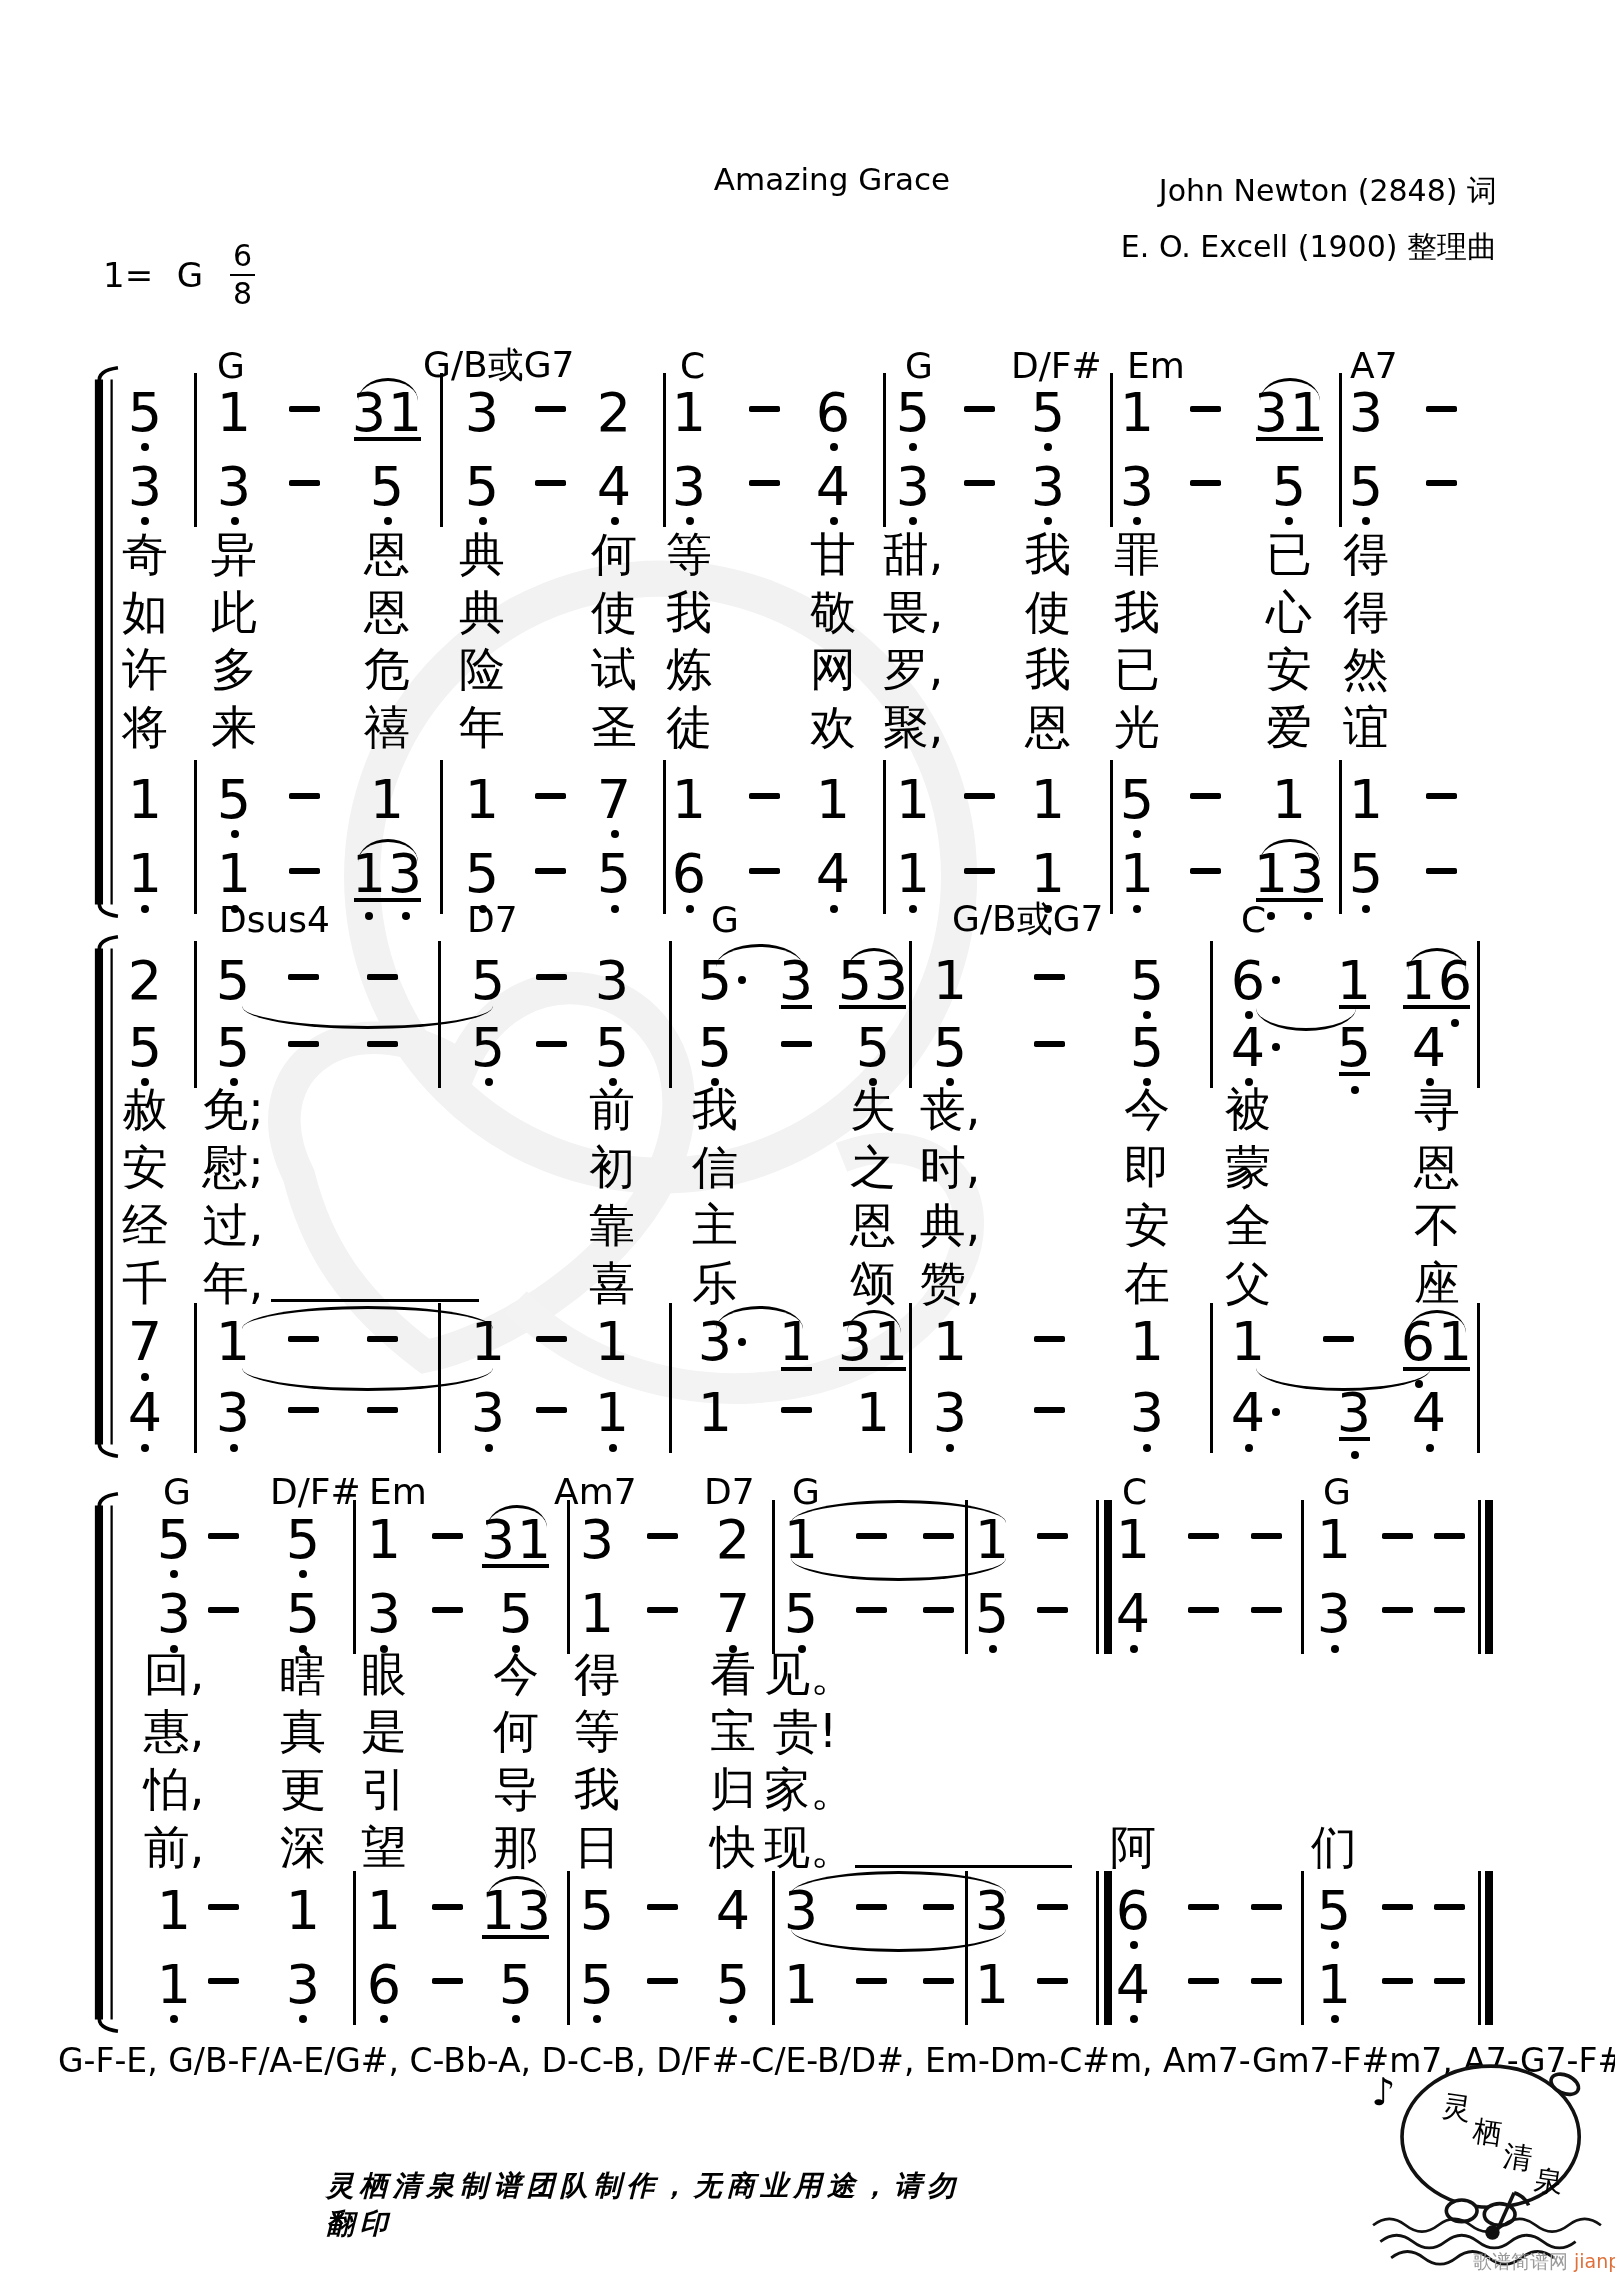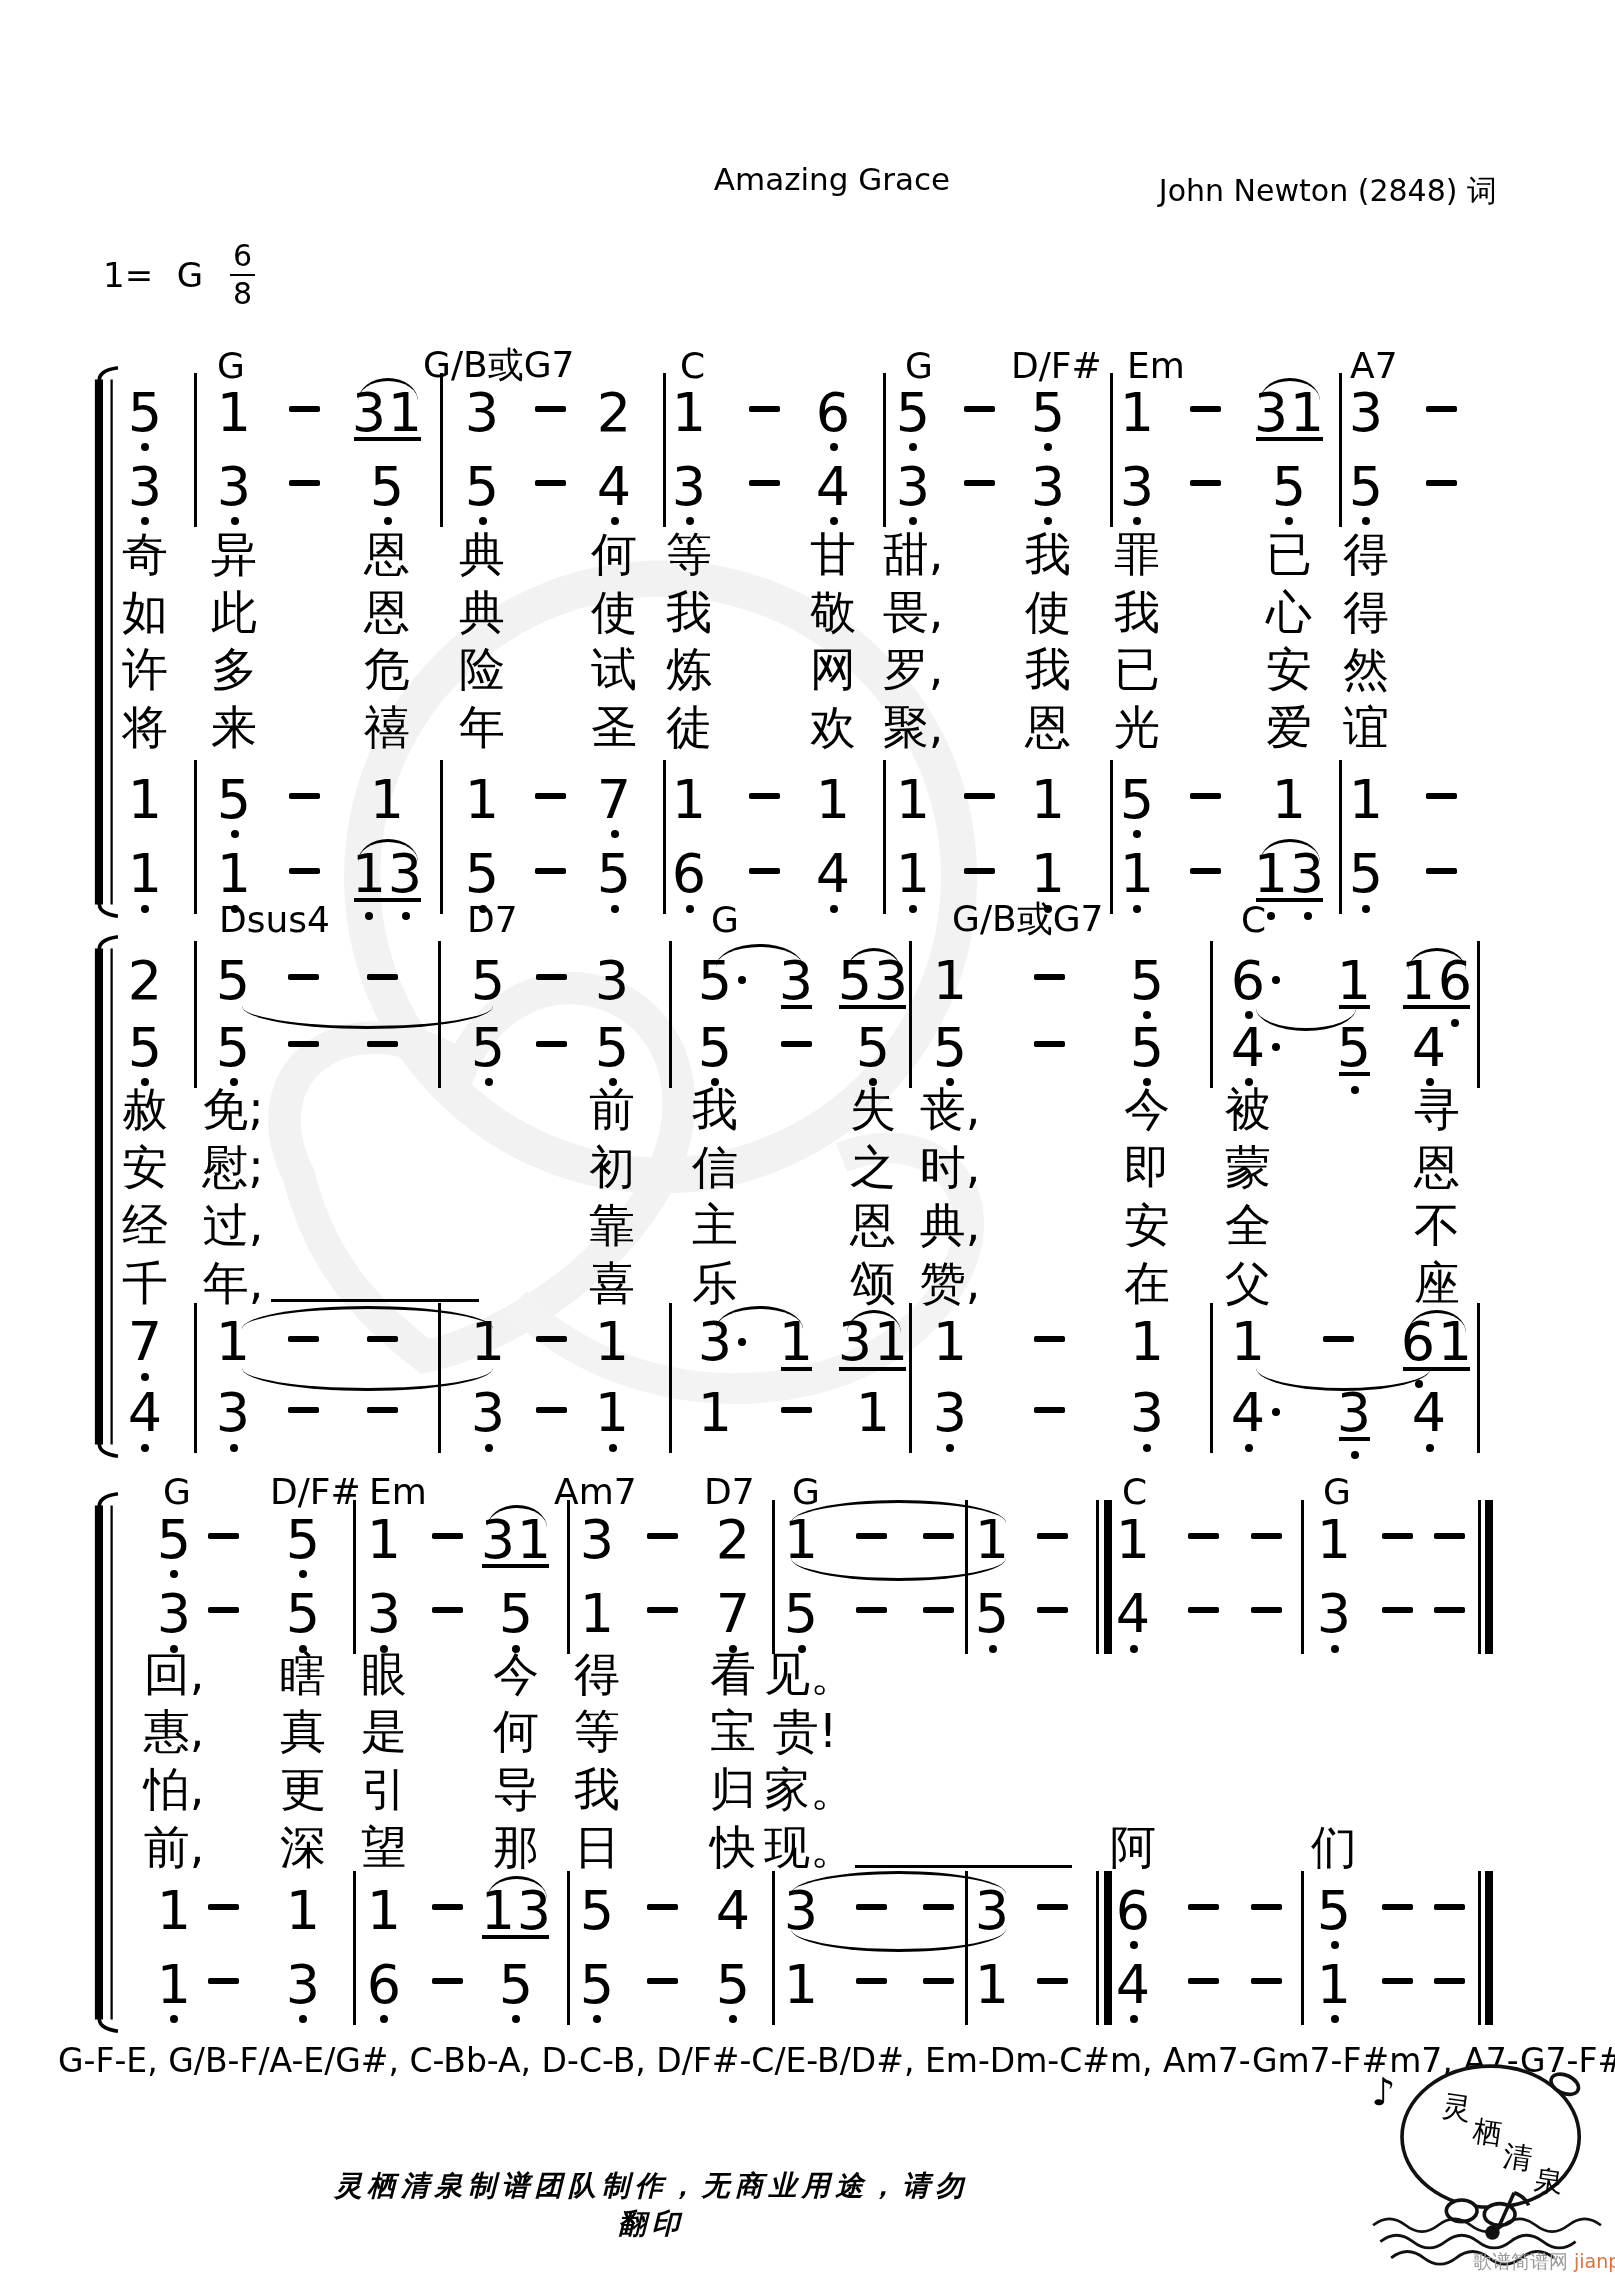--- a/index.html
+++ b/index.html
@@ -22,21 +22,21 @@
   .dash{position:absolute;width:31px;height:6.3px;background:#000;border-radius:1.8px;}
   .bar{position:absolute;width:2.7px;height:80px;background:#000;}
   .barthick{position:absolute;width:8.1px;height:80px;background:#000;}
   .dot{position:absolute;width:8.1px;height:8.1px;border-radius:50%;background:#000;}
   .ul{position:absolute;height:3.6px;background:#000;}
   .tie{position:absolute;height:20px;}
   .tie.f{border-top:3.6px solid #000;border-radius:50% 50% 0 0 / 100% 100% 0 0;}
   .tie.s{border-bottom:3.6px solid #000;border-radius:0 0 50% 50% / 0 0 100% 100%;}
   .ext{position:absolute;height:2.7px;background:#000;}
   #transpose{position:absolute;left:58px;top:2041px;font-size:33px;white-space:nowrap;z-index:2;}
-  #footer{position:absolute;left:326px;width:651px;top:2167px;text-align:center;font-size:28px;
+  #footer{position:absolute;left:326px;width:651px;top:2167px;text-align:left;font-size:28px;
           letter-spacing:5.4px;font-family:"DejaVu Serif","Liberation Serif",serif;
           font-style:italic;font-weight:bold;z-index:2;}
   #sheep{position:absolute;left:1355px;top:2046px;width:264px;height:232px;z-index:2;}
   #sheep .sc{position:absolute;font-size:29px;transform:rotate(8deg);}
   #sheep .ng{position:absolute;left:16.3px;top:23.5px;font-size:38px;}
   #cornerwm{position:absolute;left:1473px;top:2249px;font-size:19px;white-space:nowrap;z-index:2;}
   #cornerwm .g{color:#9a9a9a;}
   #cornerwm .o{color:#e0703a;}
 </style>
 </head>
@@ -47,20 +47,21 @@
   <svg id="bgwm" width="1013" height="977" viewBox="0 0 1120 1080" fill="none">
     <circle cx="580" cy="430" r="330" stroke="#f2f2f2" stroke-width="40"></circle>
     <path d="M180 760 C120 640 240 560 360 640 C420 500 600 540 600 680 C600 820 420 940 320 960 C240 900 200 840 180 760 Z" stroke="#f2f2f2" stroke-width="36"></path>
     <path d="M420 900 C560 1040 820 1020 900 880 C960 780 880 700 780 740" stroke="#f3f3f3" stroke-width="34"></path>
   </svg>
 
   <div id="hdr">
     <div id="subtitle">Amazing Grace</div>
     <div id="credits">
       <div>John Newton (2848) 词</div>
+      <div>E. O. Excell (1900) 整理曲</div>
     </div>
     <div id="keysig">
       <span>1=</span>
       <span class="k">G</span>
       <span class="frac">
         <span>6</span>
         <span class="fbar"></span>
         <span>8</span>
       </span>
     </div>

